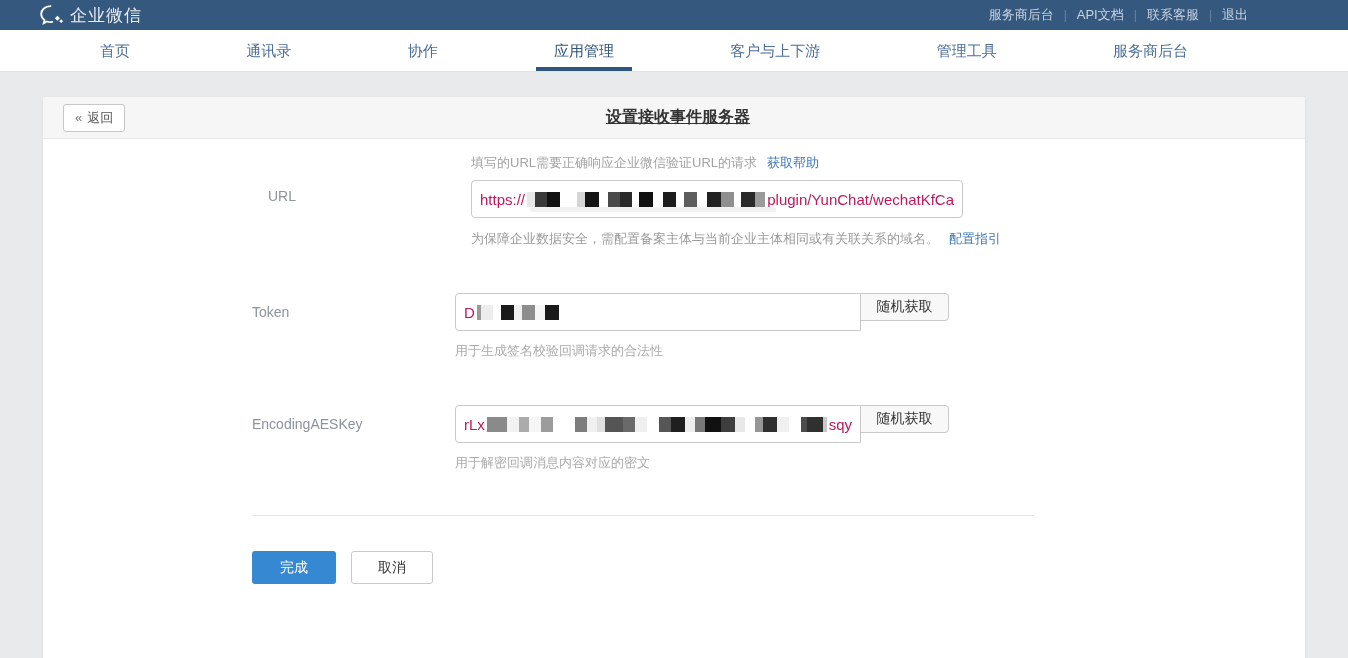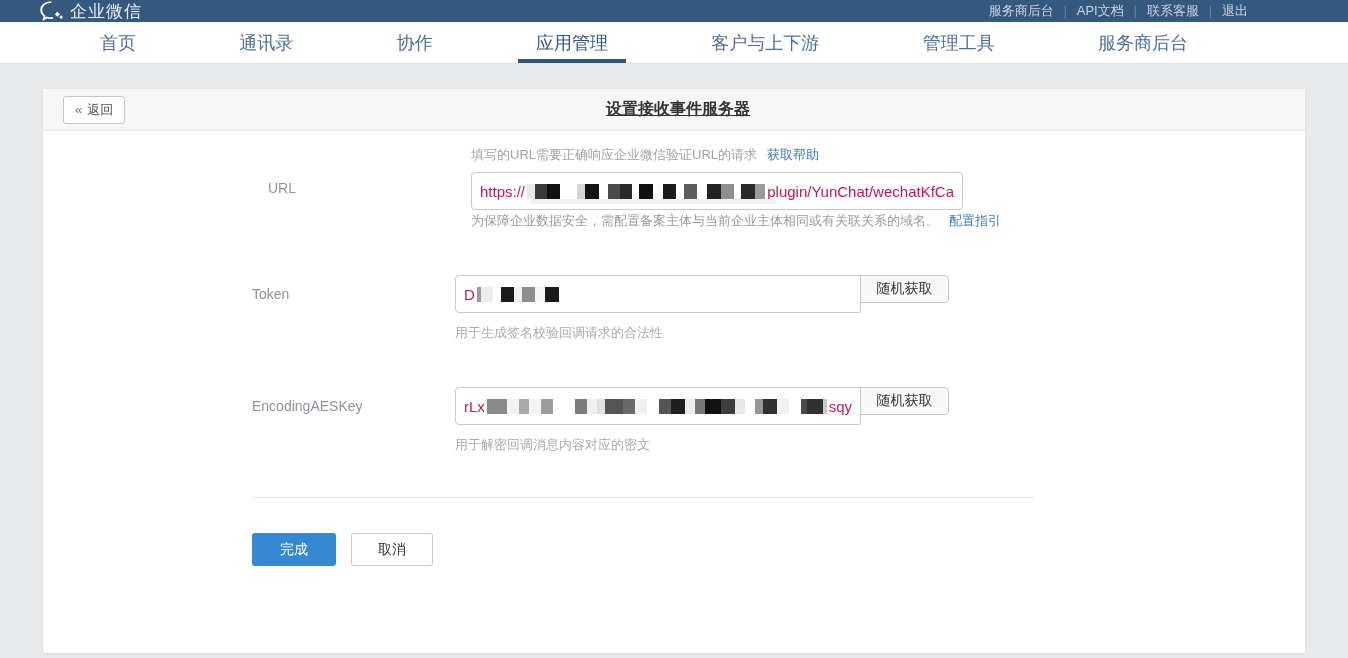--- a/index.html
+++ b/index.html
@@ -4,37 +4,37 @@
 <style>
   * { box-sizing: border-box; }
   html,body { margin:0; padding:0; }
   body {
     width:1348px; height:658px; overflow:hidden;
     background:#e9eaec;
     font-family:"Liberation Sans", sans-serif;
   }
   
   .topbar {
-    height:22px; background:#35587e;
+    height:30px; background:#35587e;
     display:flex; align-items:center; justify-content:space-between;
   }
   .topbar-left { display:flex; align-items:center; margin-left:40px; }
   .logo-icon { display:inline-flex; margin-right:6px; }
   .logo-text { color:#e8edf3; font-size:17px; letter-spacing:1px; }
   .topbar-right { display:flex; align-items:center; margin-right:100px; font-size:13px; }
   .topbar-link { color:#c9d3e0; cursor:pointer; }
   .topbar-sep { color:#6c84a1; margin:0 10px; font-size:12px; }
   
   .nav {
     height:42px; background:#ffffff; border-bottom:1px solid #e3e4e6;
     display:flex; justify-content:space-between; align-items:stretch;
     padding:0 160px 0 100px;
   }
   .tab {
-    font-size:18px; color:#4c6f99; position:relative;
+    font-size:15px; color:#4c6f99; position:relative;
     line-height:42px; cursor:pointer; white-space:nowrap;
   }
   .tab.active { color:#33567d; }
   .tab.active::after {
     content:""; position:absolute; left:-18px; right:-18px; bottom:0;
     height:4px; background:#2e567e;
   }
   
   .card {
     margin:25px 43px 0 43px; height:564px; background:#fff;
@@ -71,21 +71,21 @@
   }
   .url-input { width:492px; }
   .token-input, .aes-input { width:406px; border-radius:4px 0 0 4px; }
   .input-group { display:flex; }
   .rand-btn {
     width:89px; height:28px; margin-left:-1px;
     border:1px solid #c9c9c9; border-radius:0 4px 4px 0;
     background:#f8f8f9; font-size:14px; color:#333;
     display:flex; align-items:center; justify-content:center; cursor:pointer;
   }
-  .note { margin-top:2px; font-size:13px; color:#9a9a9a; }
+  .note { margin-top:12px; font-size:13px; color:#9a9a9a; }
   .sub-hint { margin-top:11px; font-size:13px; color:#ababab; }
   .row-token { margin-top:45px; }
   .row-aes { margin-top:45px; }
   .divider { margin-top:43px; width:782px; border-top:1px solid #e6e6e6; }
   .actions { margin-top:35px; display:flex; align-items:center; }
   .btn-primary {
     width:84px; height:33px; background:#3588d1; color:#fff;
     border:none; border-radius:3px; font-size:14px; cursor:pointer;
     font-family:Liberation Mono, monospace;
   }

